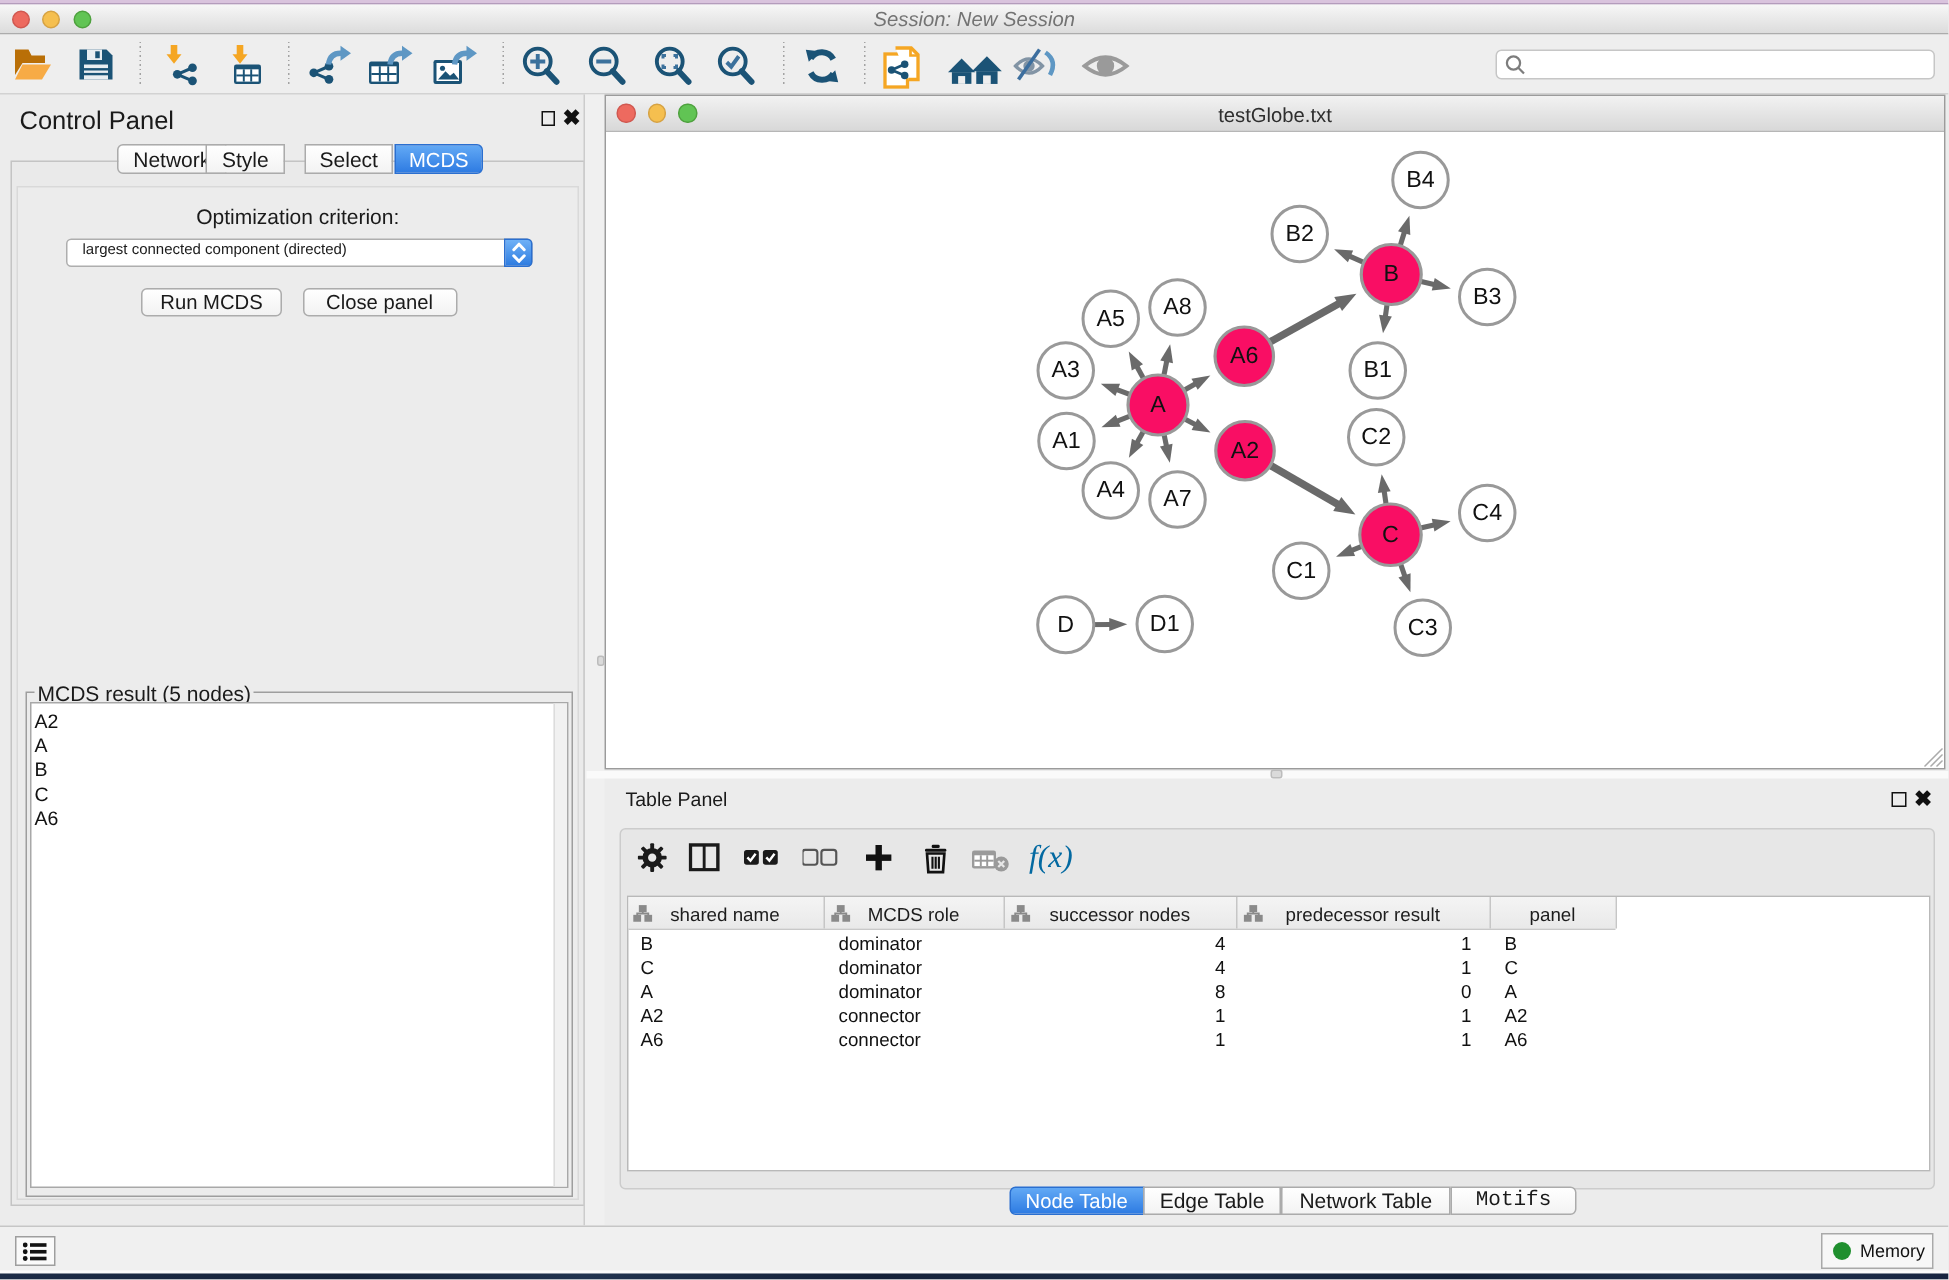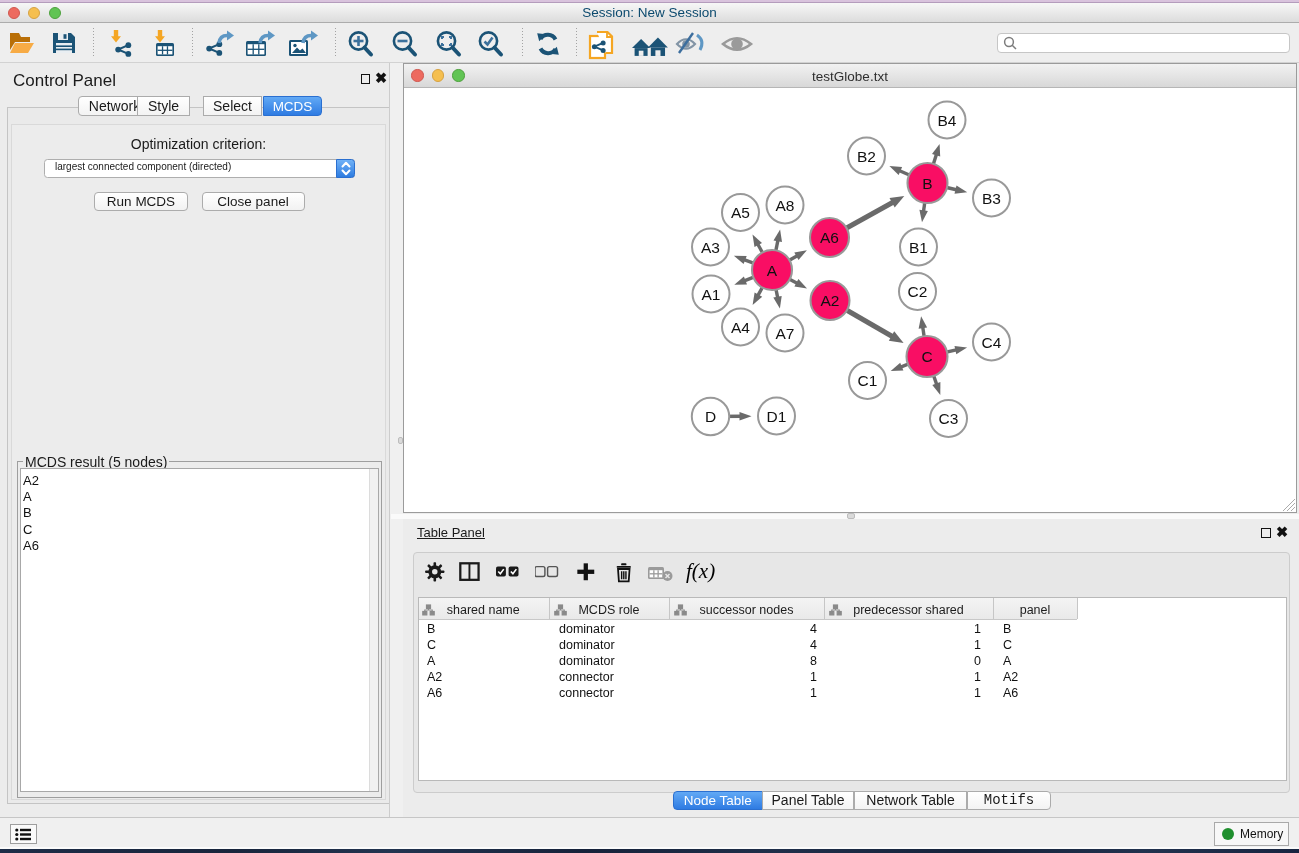--- a/index.html
+++ b/index.html
@@ -7,21 +7,21 @@
 .tabb{background:linear-gradient(#62a9f5,#2e7be2);border:1px solid #2a6fd0;color:#fff;display:flex;align-items:center;justify-content:center;font-size:13.5px;}
 .btn{background:linear-gradient(#ffffff,#f2f2f2);border:1px solid #acacac;border-radius:4px;display:flex;align-items:center;justify-content:center;font-size:13.5px;color:#1a1a1a;}
 .sep{position:absolute;top:28px;height:30px;width:1px;background-image:repeating-linear-gradient(to bottom,#a3a3a3 0 1px,transparent 1px 3px);}
 .ticon{position:absolute;top:30px;}
 </style></head><body>
 <div class="abs" style="left:0;top:0;width:1299px;height:3px;background:#d9c3dd;border-bottom:1px solid #b49cbc;"></div>
 <div class="abs" style="left:0;top:3px;width:1299px;height:20px;background:linear-gradient(#f7f7f7,#dcdcdc);border-bottom:1px solid #acacac;"></div>
 <div style="position:absolute;left:7.5px;top:6.5px;width:12.0px;height:12.0px;border-radius:50%;background:#ed6a5f;border:1px solid #d05850;box-sizing:border-box;"></div>
 <div style="position:absolute;left:28.0px;top:6.5px;width:12.0px;height:12.0px;border-radius:50%;background:#f5bf4f;border:1px solid #d6a243;box-sizing:border-box;"></div>
 <div style="position:absolute;left:48.5px;top:6.5px;width:12.0px;height:12.0px;border-radius:50%;background:#61c454;border:1px solid #4ea13e;box-sizing:border-box;"></div>
-<div class="abs" style="left:0;top:5px;width:1299px;text-align:center;font-size:13.5px;color:#0c4a6e;">Session: New Session</div>
+<div class="abs" style="left:0;top:5px;width:1299px;text-align:center;font-size:13.5px;color:#737373;font-style:italic;">Session: New Session</div>
 <div class="abs" style="left:0;top:23px;width:1299px;height:40px;background:#eeeeee;border-bottom:1px solid #d2d2d2;"></div>
 <div class="sep" style="left:93px;"></div>
 <div class="sep" style="left:192px;"></div>
 <div class="sep" style="left:335px;"></div>
 <div class="sep" style="left:522px;"></div>
 <div class="sep" style="left:576px;"></div>
 <div class="ticon" style="left:7px;"><svg width="30" height="26" viewBox="0 0 30 26" style="">
       <path d="M3 3 L12 3 L14 7 L23 7 L23 12 L8 12 L3 20 Z" fill="#b96f07"></path>
       <path d="M8 13 L27 13 L21 23 L3 23 Z" fill="#f7ab45"></path>
     </svg></div>
@@ -269,21 +269,21 @@
     <circle cx="372.5" cy="328.0" r="18.5" fill="#ffffff" stroke="#999999" stroke-width="2.0"></circle>
     <text x="372.5" y="328.0" font-size="15.5" fill="#111" text-anchor="middle" dominant-baseline="central" font-family="Liberation Sans, sans-serif">D1</text>
   </svg>
 <svg class="abs" style="left:1281px;top:497px;" width="15" height="15" viewBox="0 0 15 15">
     <g stroke="#ababab" stroke-width="1">
       <line x1="14" y1="2" x2="2" y2="14"></line>
       <line x1="14" y1="6" x2="6" y2="14"></line>
       <line x1="14" y1="10" x2="10" y2="14"></line>
     </g>
   </svg>
-<div class="abs" style="left:417px;top:525px;font-size:13px;color:#1a1a1a;text-decoration:underline;">Table Panel</div>
+<div class="abs" style="left:417px;top:525px;font-size:13px;color:#1a1a1a;">Table Panel</div>
 <div class="abs" style="left:1261px;top:528px;">
     <div style="width:9.5px;height:9.5px;border:1.6px solid #111;"></div>
   </div>
 <div class="abs" style="left:1276px;top:523.5px;font-size:14.5px;font-weight:bold;color:#111;">✖</div>
 <div class="abs" style="left:413px;top:551.5px;width:877px;height:241.5px;background:#e7e7e7;border:1px solid #cccccc;border-radius:4px;"></div>
 <div class="abs" style="left:425px;top:562px;"><svg width="20" height="20" viewBox="0 0 20 20" style="">
       <g transform="scale(0.89)">
         <g fill="#1a1a1a">
           <rect x="9.55" y="0.2" width="2.9" height="5" rx="0.8" transform="rotate(0 11 11)"></rect>
           <rect x="9.55" y="0.2" width="2.9" height="5" rx="0.8" transform="rotate(45 11 11)"></rect>
@@ -340,21 +340,21 @@
       <rect x="0" y="3" width="16" height="12" rx="1.5" fill="#9a9a9a"></rect>
       <rect x="1.6" y="6.2" width="12.8" height="7.2" fill="#fff"></rect>
       <g stroke="#9a9a9a" stroke-width="1.3">
         <line x1="5.866666666666667" y1="6.2" x2="5.866666666666667" y2="13.4"></line>
         <line x1="10.133333333333333" y1="6.2" x2="10.133333333333333" y2="13.4"></line>
         <line x1="1.6" y1="9.8" x2="14.4" y2="9.8"></line>
       </g>
       <circle cx="19.5" cy="12" r="5" fill="#9a9a9a"></circle>
       <path d="M17.5 10 L21.5 14 M21.5 10 L17.5 14" stroke="#e7e7e7" stroke-width="1.5"></path>
     </svg></div>
-<div class="abs" style="left:686px;top:559px;font-family:'Liberation Serif',serif;font-style:italic;font-size:21px;color:#000000;">f(x)</div>
+<div class="abs" style="left:686px;top:559px;font-family:'Liberation Serif',serif;font-style:italic;font-size:21px;color:#0369a1;">f(x)</div>
 <div class="abs" style="left:417.5px;top:596.5px;width:869px;height:184px;background:#fff;border:1px solid #b9b9b9;"></div>
 <div class="abs" style="left:418.5px;top:597.5px;width:658.5px;height:22.5px;background:linear-gradient(#f4f4f4,#e9e9e9);border-bottom:1px solid #c8c8c8;"></div>
 <div class="abs" style="left:422.0px;top:602px;"><svg width="13" height="12" viewBox="0 0 13 12" style="">
       <g fill="none" stroke="#8a8a8a" stroke-width="1.2">
         <rect x="4.5" y="1" width="4" height="3.4" fill="#8a8a8a"></rect>
         <rect x="0.8" y="7.5" width="4" height="3.4" fill="#8a8a8a"></rect>
         <rect x="8.2" y="7.5" width="4" height="3.4" fill="#8a8a8a"></rect>
         <path d="M6.5 4.5 L6.5 6 M2.8 7.5 L2.8 6 L10.2 6 L10.2 7.5"></path>
       </g>
     </svg></div>
@@ -381,21 +381,21 @@
 <div class="abs" style="left:669px;top:602.5px;width:155px;text-align:center;font-size:12.5px;color:#1c1c1c;">successor nodes</div>
 <div class="abs" style="left:824px;top:598px;width:1px;height:21px;background:#c6c6c6;"></div>
 <div class="abs" style="left:828.5px;top:602px;"><svg width="13" height="12" viewBox="0 0 13 12" style="">
       <g fill="none" stroke="#8a8a8a" stroke-width="1.2">
         <rect x="4.5" y="1" width="4" height="3.4" fill="#8a8a8a"></rect>
         <rect x="0.8" y="7.5" width="4" height="3.4" fill="#8a8a8a"></rect>
         <rect x="8.2" y="7.5" width="4" height="3.4" fill="#8a8a8a"></rect>
         <path d="M6.5 4.5 L6.5 6 M2.8 7.5 L2.8 6 L10.2 6 L10.2 7.5"></path>
       </g>
     </svg></div>
-<div class="abs" style="left:824px;top:602.5px;width:169px;text-align:center;font-size:12.5px;color:#1c1c1c;">predecessor shared</div>
+<div class="abs" style="left:824px;top:602.5px;width:169px;text-align:center;font-size:12.5px;color:#1c1c1c;">predecessor result</div>
 <div class="abs" style="left:993px;top:598px;width:1px;height:21px;background:#c6c6c6;"></div>
 <div class="abs" style="left:993px;top:602.5px;width:84px;text-align:center;font-size:12.5px;color:#1c1c1c;">panel</div>
 <div class="abs" style="left:1077px;top:598px;width:1px;height:21px;background:#c6c6c6;"></div>
 <div class="abs" style="left:427px;top:622.0px;font-size:12.5px;color:#111;">B</div>
 <div class="abs" style="left:559px;top:622.0px;font-size:12.5px;color:#111;">dominator</div>
 <div class="abs" style="left:700px;top:622.0px;width:117px;text-align:right;font-size:12.5px;color:#111;">4</div>
 <div class="abs" style="left:860px;top:622.0px;width:121px;text-align:right;font-size:12.5px;color:#111;">1</div>
 <div class="abs" style="left:1003px;top:622.0px;font-size:12.5px;color:#111;">B</div>
 <div class="abs" style="left:427px;top:637.95px;font-size:12.5px;color:#111;">C</div>
 <div class="abs" style="left:559px;top:637.95px;font-size:12.5px;color:#111;">dominator</div>
@@ -411,21 +411,21 @@
 <div class="abs" style="left:559px;top:669.8500000000001px;font-size:12.5px;color:#111;">connector</div>
 <div class="abs" style="left:700px;top:669.8500000000001px;width:117px;text-align:right;font-size:12.5px;color:#111;">1</div>
 <div class="abs" style="left:860px;top:669.8500000000001px;width:121px;text-align:right;font-size:12.5px;color:#111;">1</div>
 <div class="abs" style="left:1003px;top:669.8500000000001px;font-size:12.5px;color:#111;">A2</div>
 <div class="abs" style="left:427px;top:685.8000000000002px;font-size:12.5px;color:#111;">A6</div>
 <div class="abs" style="left:559px;top:685.8000000000002px;font-size:12.5px;color:#111;">connector</div>
 <div class="abs" style="left:700px;top:685.8000000000002px;width:117px;text-align:right;font-size:12.5px;color:#111;">1</div>
 <div class="abs" style="left:860px;top:685.8000000000002px;width:121px;text-align:right;font-size:12.5px;color:#111;">1</div>
 <div class="abs" style="left:1003px;top:685.8000000000002px;font-size:12.5px;color:#111;">A6</div>
 <div class="abs tabb" style="left:672.5px;top:790.5px;width:90.5px;height:19px;border-radius:4px 0 0 4px;">Node Table</div>
-<div class="abs tabw" style="left:763px;top:790.5px;width:92px;height:19px;margin-left:-1px;">Panel Table</div>
+<div class="abs tabw" style="left:763px;top:790.5px;width:92px;height:19px;margin-left:-1px;">Edge Table</div>
 <div class="abs tabw" style="left:855px;top:790.5px;width:113px;height:19px;margin-left:-1px;">Network Table</div>
 <div class="abs tabw" style="left:968px;top:790.5px;width:84px;height:19px;border-radius:0 4px 4px 0;margin-left:-1px;font-family:Liberation Mono, monospace;">Motifs</div>
 <div class="abs" style="left:0;top:816.5px;width:1299px;height:31px;background:#f0f0f0;border-top:1px solid #c6c6c6;"></div>
 <div class="abs" style="left:9.5px;top:824px;width:27.5px;height:20px;background:#fafafa;border:1.5px solid #9e9e9e;"></div>
 <svg class="abs" style="left:15px;top:828px;" width="17" height="13" viewBox="0 0 17 13">
     <g fill="#111">
       <circle cx="1.8" cy="2" r="1.6"></circle>
       <circle cx="1.8" cy="6.5" r="1.6"></circle>
       <circle cx="1.8" cy="11" r="1.6"></circle>
       <rect x="5" y="0.8" width="11" height="2.4"></rect>

